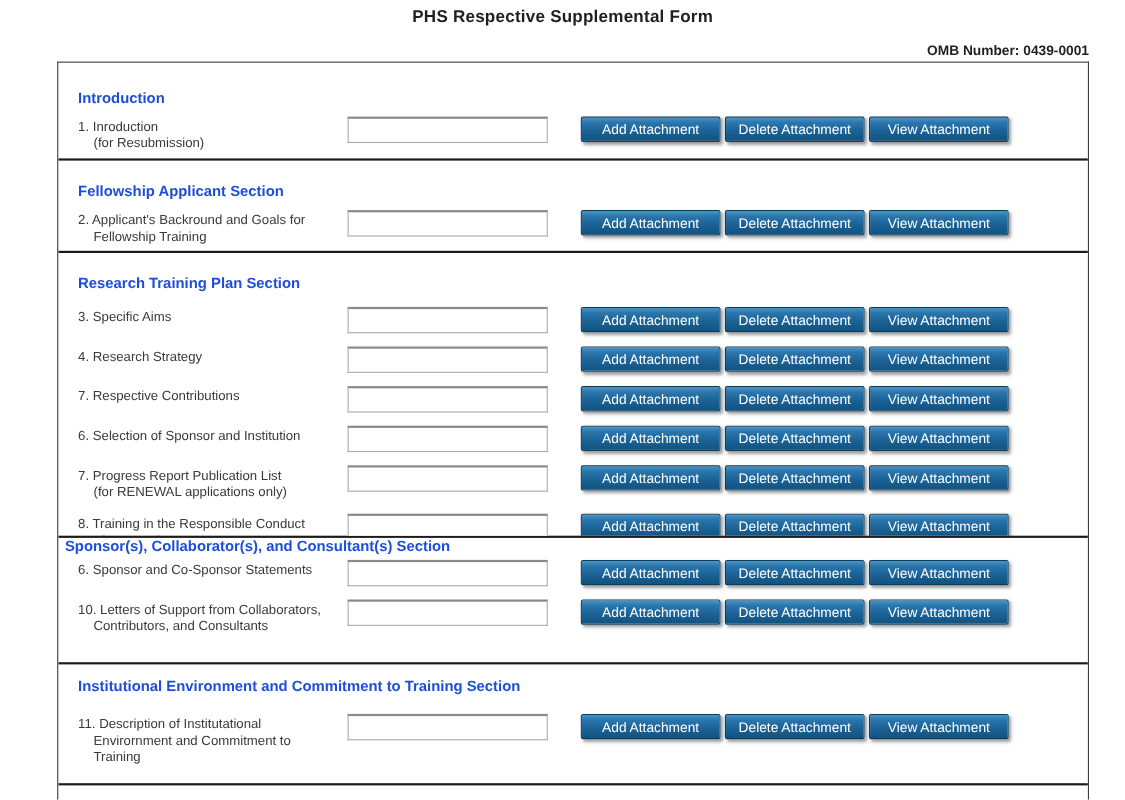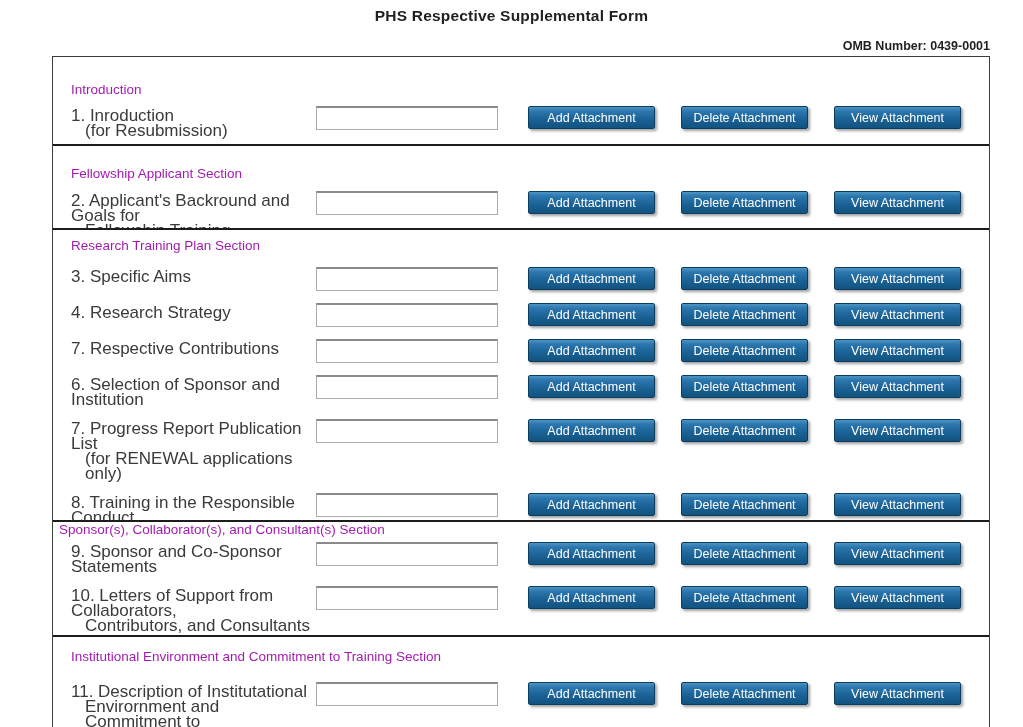--- a/index.html
+++ b/index.html
@@ -37,62 +37,62 @@
     border-bottom:none;
     overflow:hidden;
     background:#ffffff;
   }
   .form-section {
     border-bottom:2px solid #1c1c1c;
     overflow:hidden;
   }
   .form-section:nth-of-type(1) { height:89px;  padding-top:25px; }
   .form-section:nth-of-type(2) { height:84px;  padding-top:20px;  }
-  .form-section:nth-of-type(3) { height:292px; padding-top:8px;  }
+  .form-section:nth-of-type(3) { height:259px; padding-top:20px;  }
   .form-section:nth-of-type(4) { height:115px; padding-top:0;  }
   .form-section:nth-of-type(5) { height:110px; padding-top:12px; }
   .section-heading {
     margin-left:18px;
     font-size:13.5px;
-    font-weight:normal;
-    color:#a21caf;
+    font-weight:bold;
+    color:#1d4ed8;
     line-height:15px;
   }
   .form-section:nth-of-type(1) .section-heading { margin-bottom:9px; }
   .form-section:nth-of-type(2) .section-heading { margin-bottom:10px; }
   .form-section:nth-of-type(3) .section-heading { margin-bottom:14px; }
   .form-section:nth-of-type(4) .section-heading { margin-bottom:5px; margin-left:6px; }
   .form-section:nth-of-type(5) .section-heading { margin-bottom:18px; }
   .item-row {
     display:flex;
     align-items:flex-start;
     margin-left:18px;
     margin-bottom:12px;
   }
   .item-label {
     width:245px;
-    font-size:17px;
+    font-size:12px;
     line-height:15px;
     color:#3a3a3a;
     padding-top:2px;
   }
   .item-label .cont { padding-left:14px; }
   .file-input {
     width:182px; height:24px;
     border:1px solid #ababab;
     border-top:2px solid #8a8a8a;
     background:#ffffff;
     font-family:inherit;
     font-size:12px;
     padding:0 4px;
     outline:none;
   }
   .button-group {
     display:flex;
-    gap:26px;
+    gap:4px;
     margin-left:30px;
   }
   .attach-btn {
     width:127px; height:23px;
     border:1px solid #0d3d5e;
     border-radius:2px;
     background:linear-gradient(180deg,#4d94c4 0%,#2b77ae 20%,#1a6195 60%,#12537f 100%);
     color:#ffffff;
     font-family:inherit;
     font-size:12.5px;
@@ -207,21 +207,21 @@
             <button type="button" class="attach-btn">Add Attachment</button>
             <button type="button" class="attach-btn">Delete Attachment</button>
             <button type="button" class="attach-btn">View Attachment</button>
           </div>
         </div>
       </section>
       <section class="form-section">
         <div class="section-heading">Sponsor(s), Collaborator(s), and Consultant(s) Section</div>
         <div class="item-row">
           <div class="item-label">
-            <div>9. Sponsor and Co-Sponsor Statements</div>
+            <div>6. Sponsor and Co-Sponsor Statements</div>
           </div>
           <input type="text" class="file-input" value="" style="">
           <div class="button-group">
             <button type="button" class="attach-btn">Add Attachment</button>
             <button type="button" class="attach-btn">Delete Attachment</button>
             <button type="button" class="attach-btn">View Attachment</button>
           </div>
         </div>
         <div class="item-row">
           <div class="item-label">

